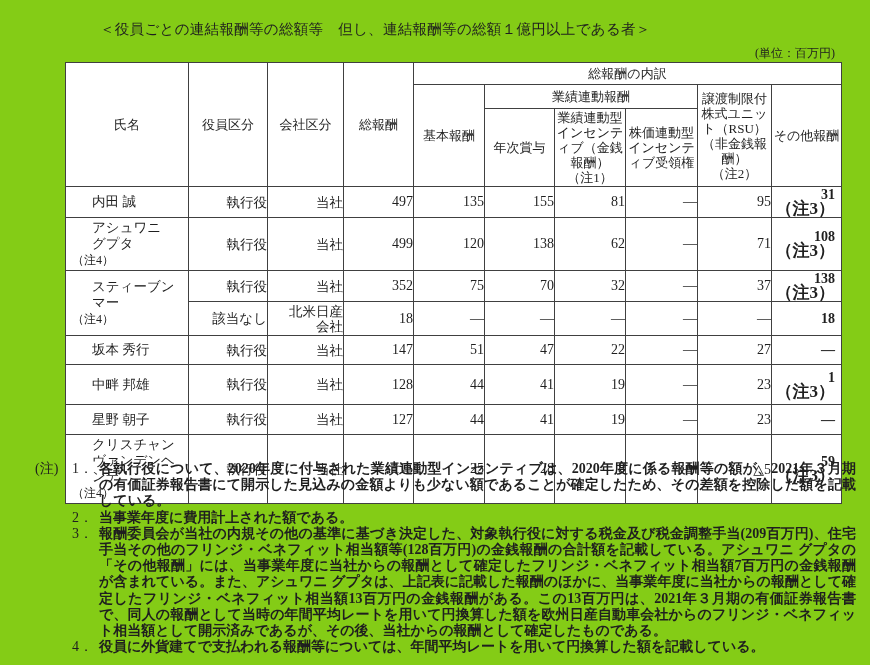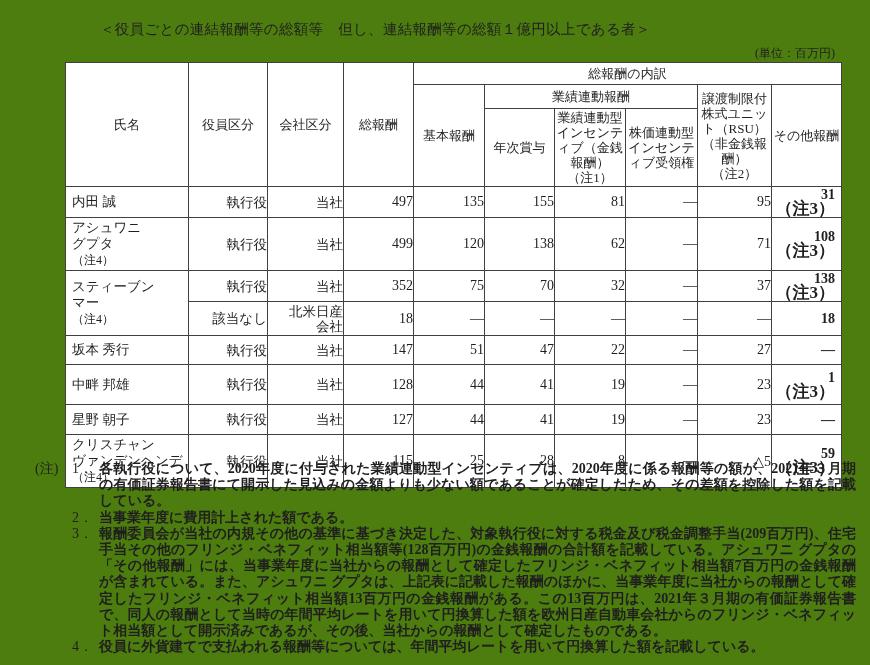--- a/index.html
+++ b/index.html
@@ -3,21 +3,21 @@
 <meta charset="utf-8">
 <style>
   html,body { margin:0; padding:0; background:#ffffff; }
   body {
     width:870px; height:665px;
     font-family:"Liberation Serif","DejaVu Serif",serif;
     color:#1f1f1f;
     position:relative;
     overflow:hidden;
   }
-  .page { position:absolute; inset:0; background:#4d7c0f; }
+  .page { position:absolute; inset:0; background:#84cc16; }
 
   .doc-title {
     position:absolute; left:100px; top:20px;
     font-size:14.5px; letter-spacing:0.3px; white-space:nowrap;
   }
   .unit-label {
     position:absolute; right:35px; top:45px;
     font-size:12px; white-space:nowrap;
   }
 
@@ -35,21 +35,21 @@
     font-size:13px; line-height:15px;
     text-align:center; vertical-align:middle;
     padding:1px 1px;
   }
   .comp-table td {
     font-size:14px; vertical-align:middle; padding:0;
   }
   .prewrap { white-space:pre-line; }
 
   td.name { text-align:left; padding:2px 2px 2px 6px; font-size:13.5px; line-height:16px; }
-  td.name .nm { display:block; white-space:pre-line; }
+  td.name .nm { display:block; white-space:pre-line;margin-left:20px; }
   td.name .nnote { display:block; text-align:left; padding-right:12px; font-size:12px;font-family:Liberation Serif, serif; }
   td.name .nnote:empty { display:none; }
 
   td.ctr { text-align:right; font-size:13.5px; line-height:15px; }
 
   td.num { text-align:right; }
   td.vn  { text-align:right; padding:1px 6px 1px 0; line-height:14px;font-weight:bold; }
   td.vn .val { display:block; }
   td.vn .onote { display:block; font-size:17px; }
   td.vn .onote:empty { display:none; }

